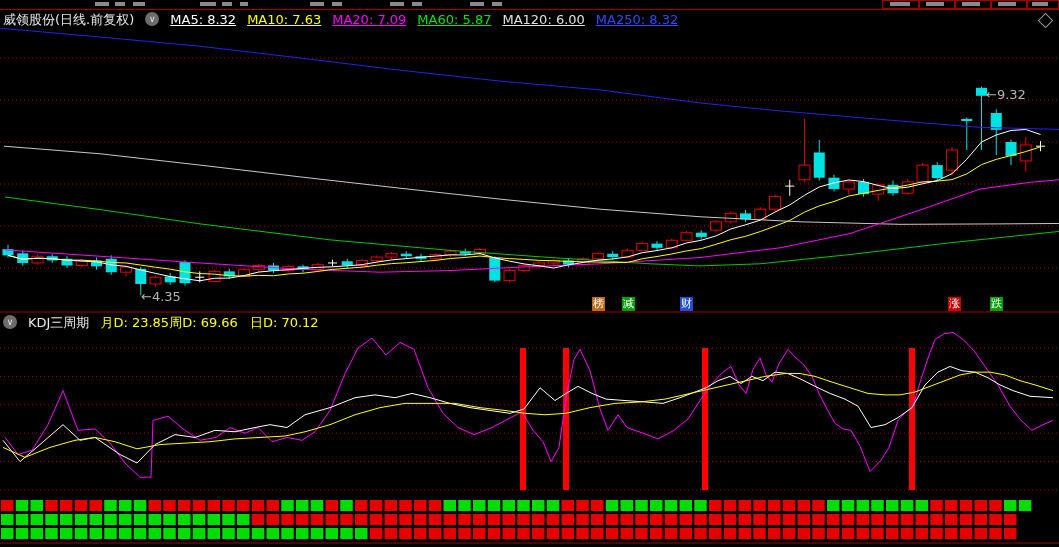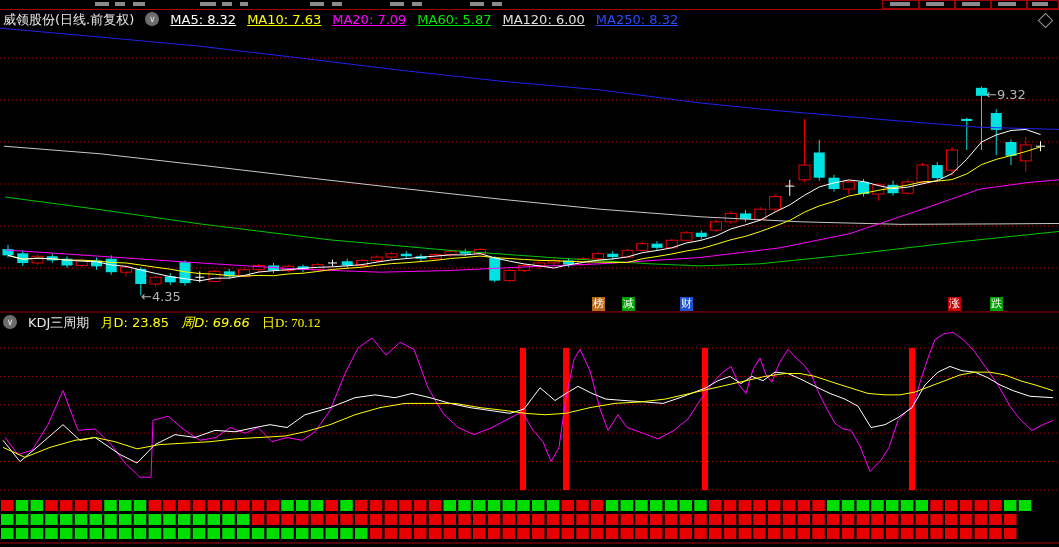--- a/index.html
+++ b/index.html
@@ -442,21 +442,21 @@
       <rect x="959.75" y="528" width="12.5" height="11" fill="#e60000"></rect>
       <rect x="974.5" y="528" width="12.5" height="11" fill="#e60000"></rect>
       <rect x="989.25" y="528" width="12.5" height="11" fill="#e60000"></rect>
       <rect x="1004" y="528" width="12.5" height="11" fill="#e60000"></rect>
       <rect x="1018.75" y="528" width="12.5" height="11" fill="undefined"></rect>
     </svg>
 
   <div id="kdj-hdr" class="hdr">
     <span class="chev">∨</span>
     <span class="title">KDJ三周期</span>
-    <span id="kdj-values"><span style="color: rgb(255, 255, 0); margin-right: 12px; text-align: right;">月D: 23.85</span><span style="color: rgb(255, 255, 0); margin-right: 12px; font-style: italic;">周D: 69.66</span><span style="color: rgb(255, 255, 0); margin-right: 12px; font-family: Liberation Serif, serif;">日D: 70.12</span></span>
+    <span id="kdj-values"><span style="color: rgb(255, 255, 0);  text-align: right;">月D: 23.85</span><span style="color: rgb(255, 255, 0); margin-right: 12px;">周D: 69.66</span><span style="color: rgb(255, 255, 0); margin-right: 12px;">日D: 70.12</span></span>
   </div>
 
   <div id="badges">
       <div class="badge" style="left: 592px; background: rgb(185, 106, 26);">榜</div>
       <div class="badge" style="left: 622px; background: rgb(0, 160, 0);">减</div>
       <div class="badge" style="left: 680px; background: rgb(30, 80, 210);">财</div>
       <div class="badge" style="left: 948px; background: rgb(200, 0, 0);">涨</div>
       <div class="badge" style="left: 990px; background: rgb(0, 160, 0);">跌</div>
     </div>
 </div>

